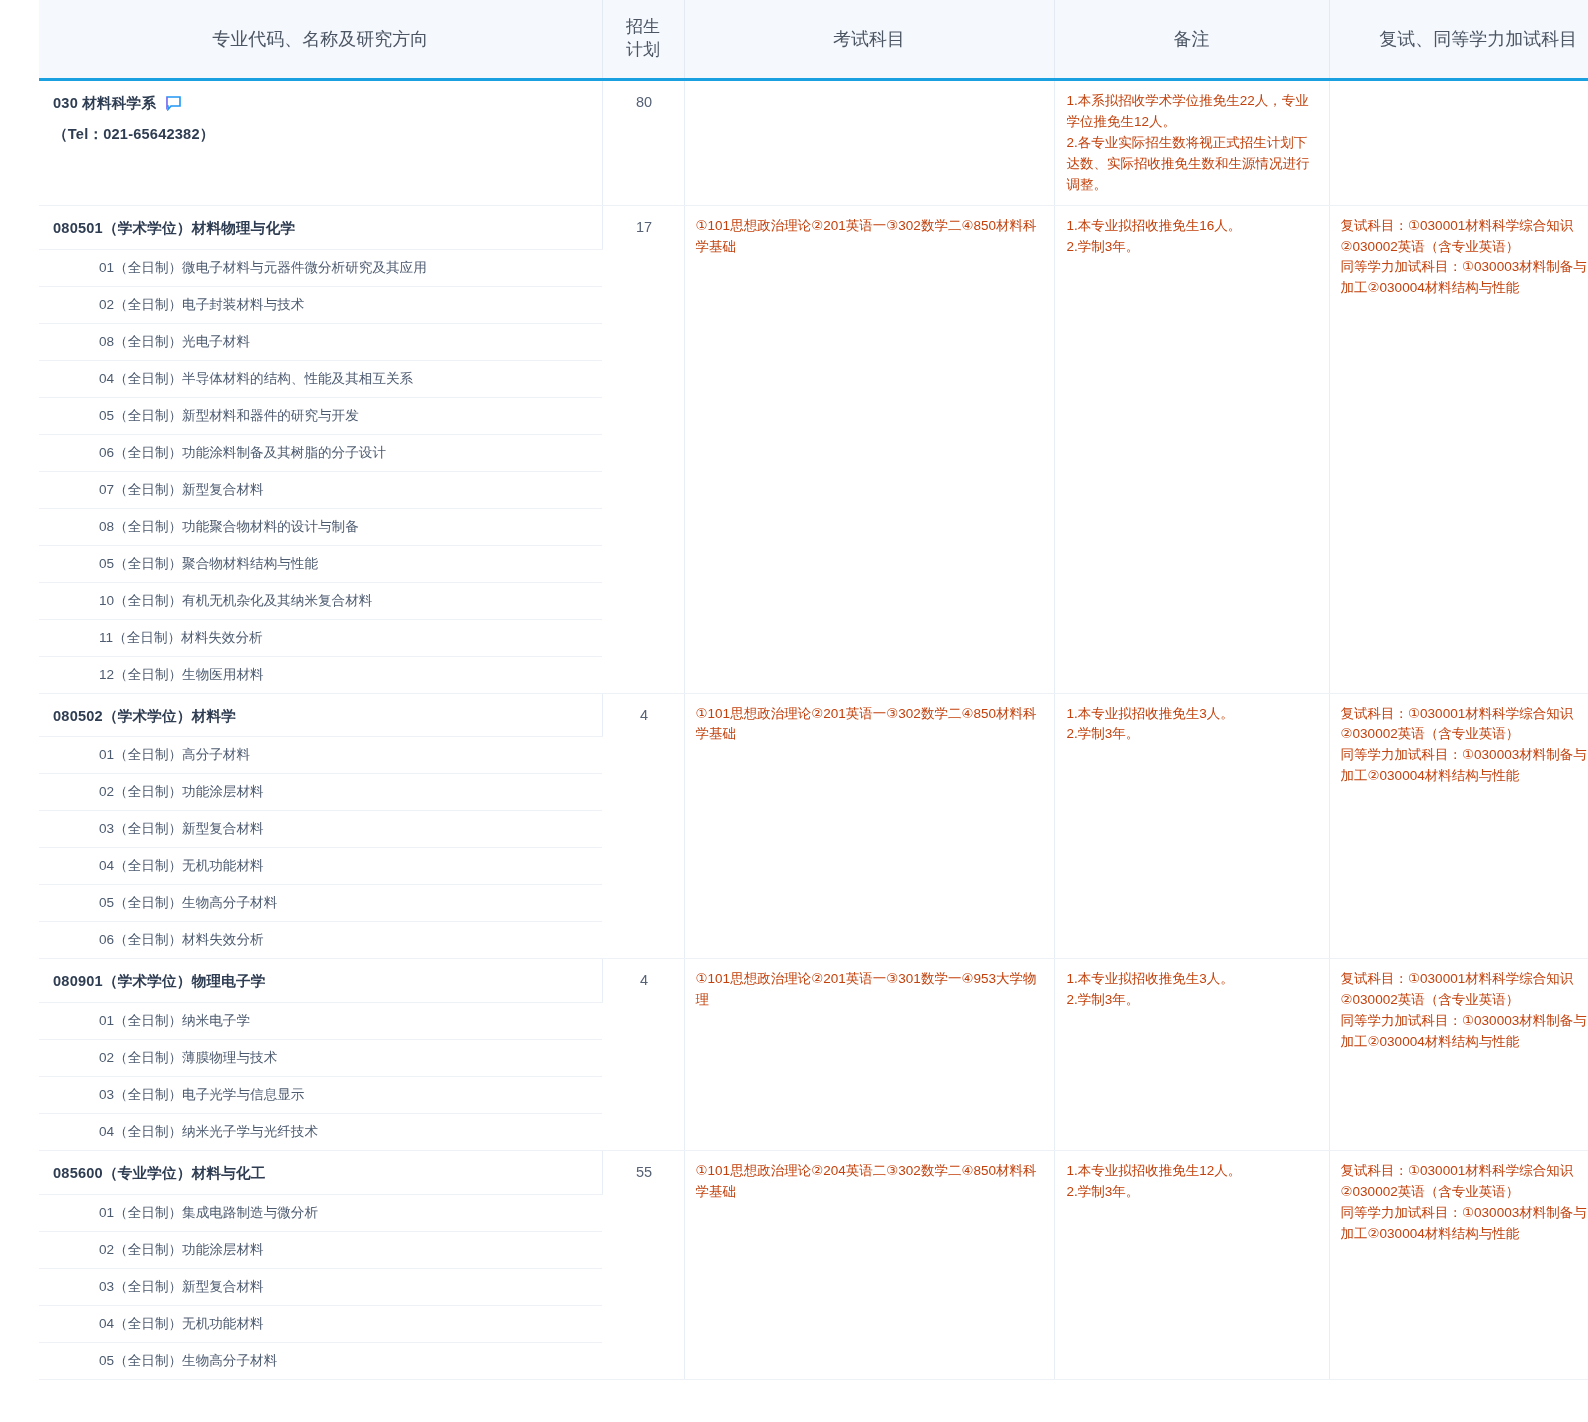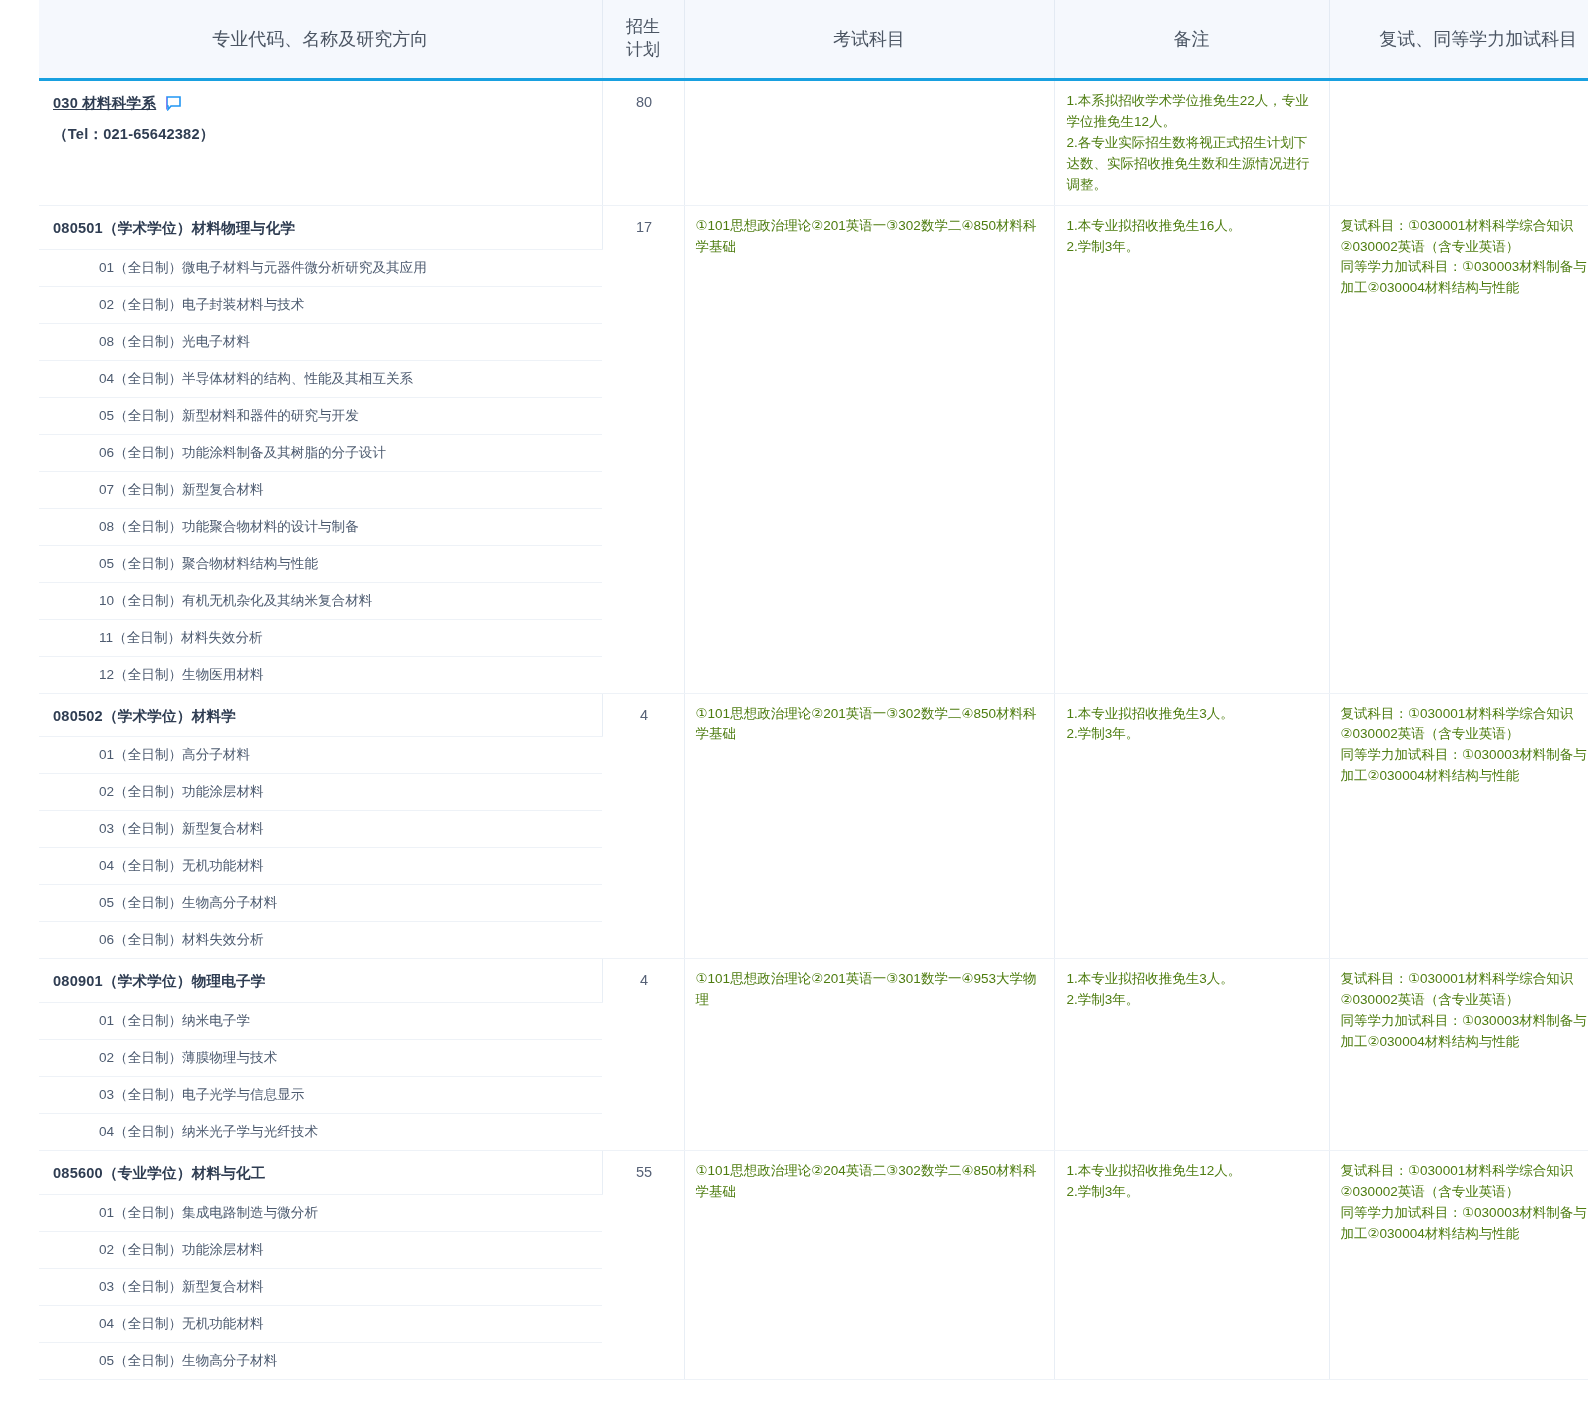--- a/index.html
+++ b/index.html
@@ -64,21 +64,21 @@
 
   
   .major-head {
     font-weight: bold;
     color: #2f3d52;
     font-size: 14.6px;
     padding-top: 12px;
     padding-left: 14px;
     letter-spacing: .2px;
   }
-  .dept-line1 { display: flex; align-items: center; gap: 9px; text-decoration: underline; }
+  .dept-line1 { display: flex; align-items: center; gap: 9px; }
   .dept-line2 { margin-top: 9px; }
 
   .comment-icon {
     display: inline-block;
     width: 17px;
     height: 15px;
     position: relative;
     vertical-align: middle;
   }
   .comment-icon svg { display: block; }
@@ -102,21 +102,21 @@
     text-align: center;
     font-size: 14.5px;
     color: #566176;
     padding-top: 11px;
   }
   .nowrap-pre { white-space: pre-line; }
 
   .exam-cell, .remark-cell, .retest-cell {
     font-size: 13.5px;
     line-height: 1.55;
-    color: #4d7c0f;
+    color: #c2410c;
     padding-top: 10px;
   }
   .exam-cell { padding-left: 11px; padding-right: 14px; }
   .remark-cell { padding-left: 12px; padding-right: 10px; }
   .retest-cell { padding-left: 11px; padding-right: 27px; }
 
   .bottom-pad { height: 22px; background:#ffffff; }
   table.enroll { border-bottom: 1px solid #e8eef5; }
 </style>
 </head>

